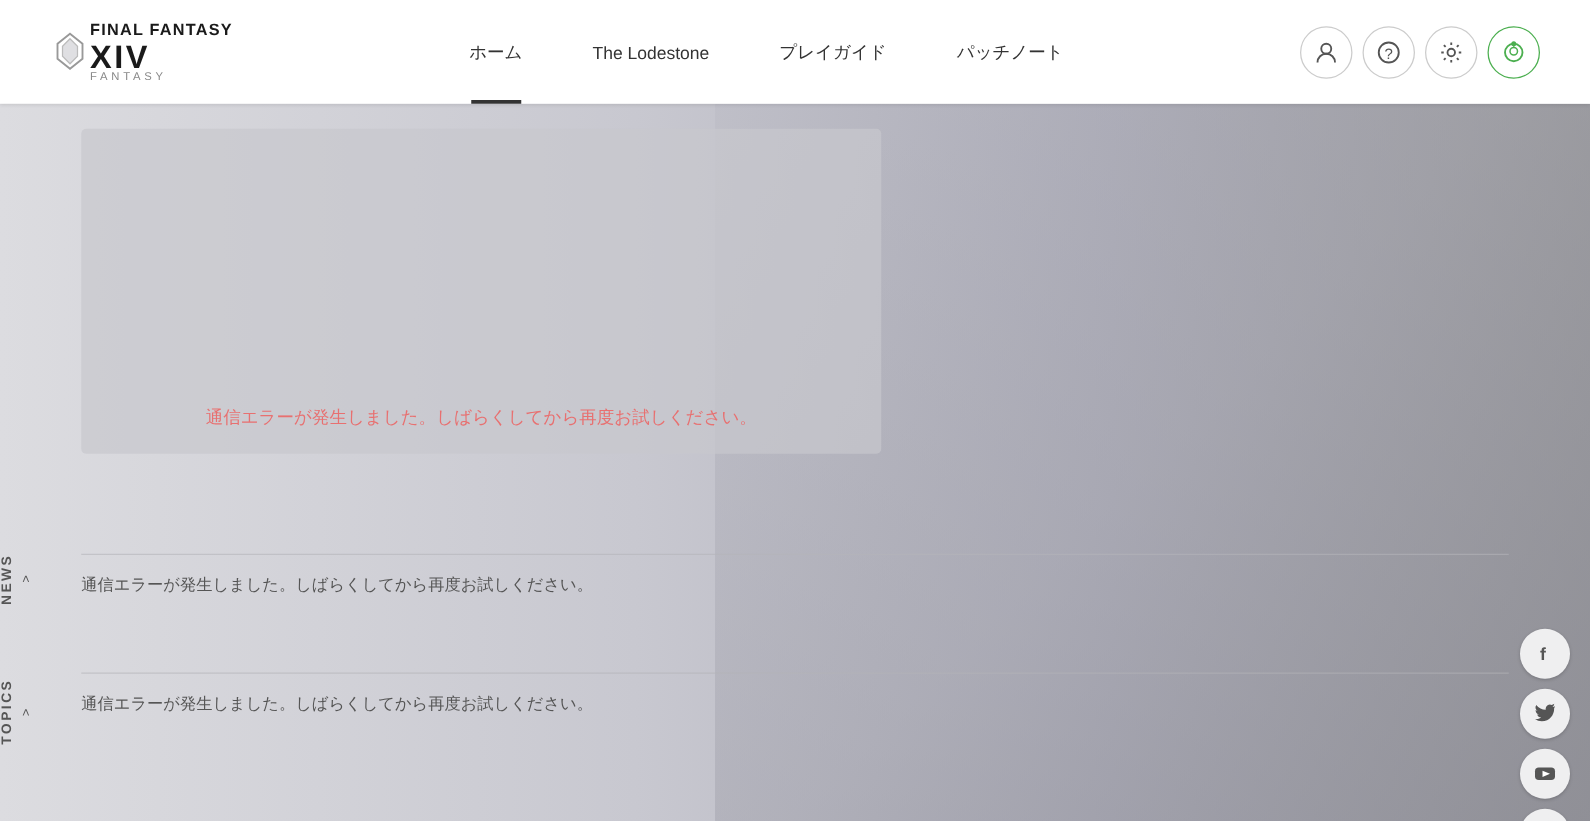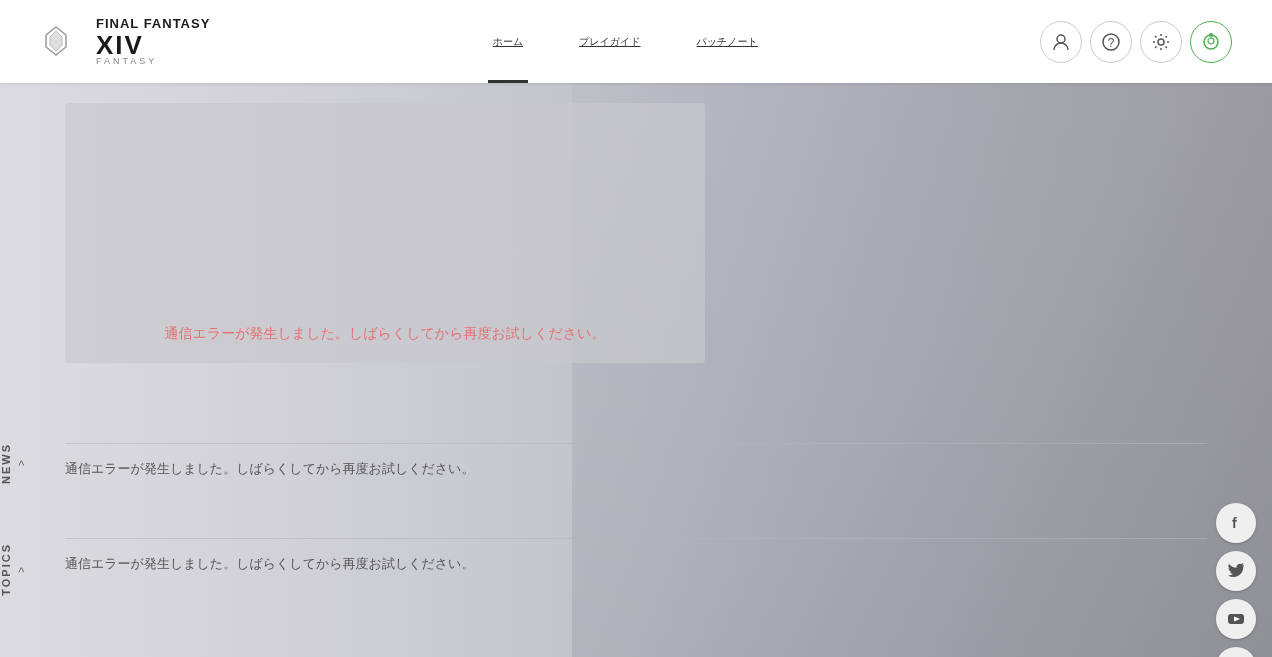--- a/index.html
+++ b/index.html
@@ -60,26 +60,25 @@
       flex: 1;
       justify-content: center;
       gap: 0;
     }
 
     .nav-item {
       padding: 0 28px;
       height: 83px;
       display: flex;
       align-items: center;
-      font-size: 10px;
+      font-size: 14px;
       color: #333;
       cursor: pointer;
       position: relative;
       white-space: nowrap;
-      text-decoration: underline;
     }
 
     .nav-item.active {
       color: #333;
     }
 
     .nav-item.active::after {
       content: '';
       position: absolute;
       bottom: 0;
@@ -251,21 +250,21 @@
 
     .footer-text {
       font-size: 11px;
       color: #666;
     }
 
     
     .logo-box {
       display: flex;
       align-items: center;
-      gap: 24px;
+      gap: 0;
     }
 
     .crystal-icon {
       width: 32px;
       height: 32px;
     }
   </style>
 </head>
 <body>
 
@@ -277,20 +276,21 @@
     </svg>
     <div class="ffxiv-logo">
       <span class="ff-text">FINAL FANTASY</span>
       <span class="ff-xiv">XIV</span>
       <span class="ff-online">FANTASY</span>
     </div>
   </div>
 
   <nav>
     <div class="nav-item active">ホーム</div>
+    <div class="nav-item">The Lodestone</div>
     <div class="nav-item">プレイガイド</div>
     <div class="nav-item">パッチノート</div>
   </nav>
 
   <div class="header-icons">
     <div class="icon-btn">
       <svg width="20" height="20" viewBox="0 0 20 20" fill="none">
         <circle cx="10" cy="7" r="4" stroke="#555" stroke-width="1.5"></circle>
         <path d="M3 18c0-4 3.13-7 7-7s7 3 7 7" stroke="#555" stroke-width="1.5" fill="none"></path>
       </svg>

